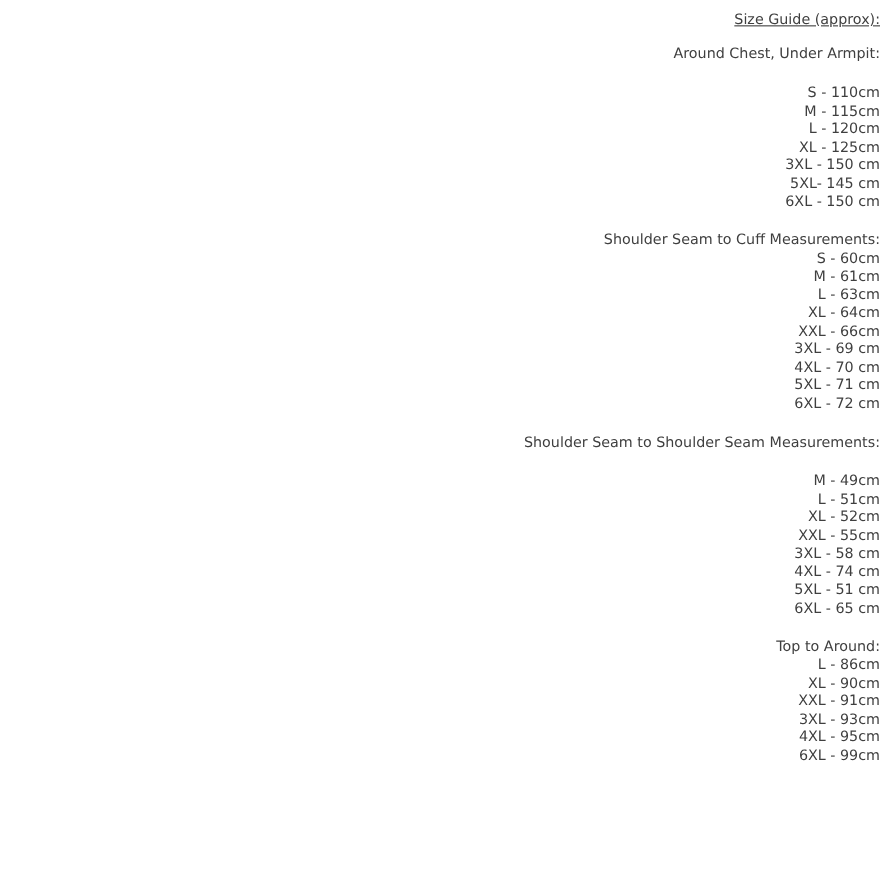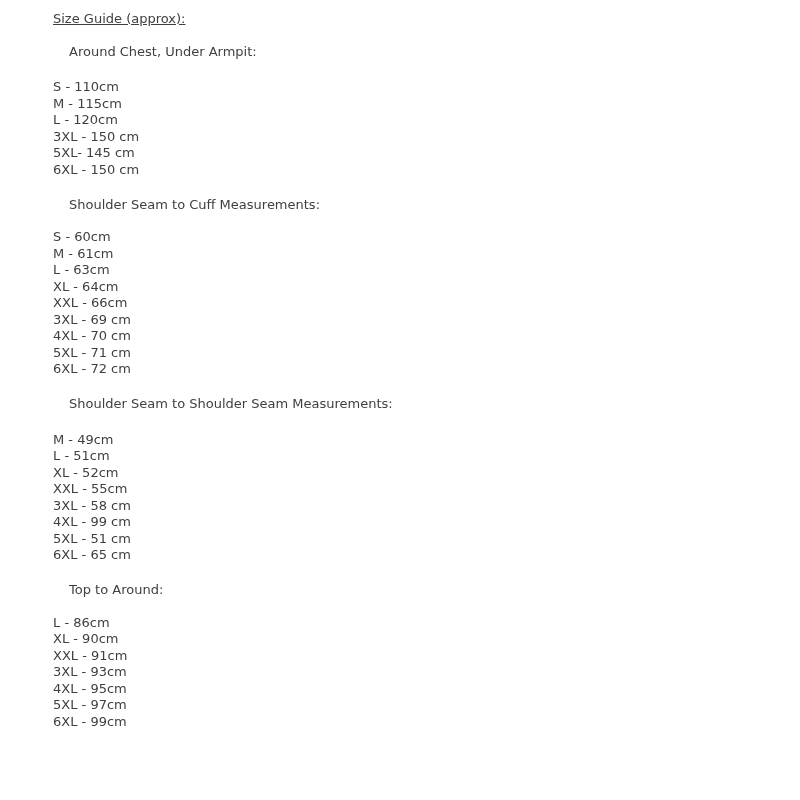--- a/index.html
+++ b/index.html
@@ -14,49 +14,50 @@
     font-family: "DejaVu Sans", "Liberation Sans", sans-serif;
     font-size: 13px;
     line-height: 16.5px;
     color: #3f3f3f;
   }
   .content {
     box-sizing: border-box;
     padding-top: 11px;
     margin-left: 53px;   
     width: 747px;
-    text-align: left;
+    text-align: right;
   }
   p { margin: 0; padding: 0; }
   .title {
     text-decoration: underline;
     margin-bottom: 14px;
   }
   .section {
     margin-top: 18.5px;
   }
   .section:first-child { margin-top: 0; }
-  .section .heading { margin: 16px; }
+  .section .heading { margin: 0; }
   .section.gap-after-heading .heading {
     margin-bottom: 19px;
   }
   .size-line { white-space: pre; }
 </style>
 </head>
 <body style="background: rgb(255, 255, 255); color: rgb(63, 63, 63);">
 
 <div class="content">
   <p class="title">Size Guide (approx):</p>
   <div id="sections">
   <div class="section gap-after-heading">
     <p class="heading">Around Chest, Under Armpit:</p>
     <div class="items">
           <div class="size-line">S - 110cm</div>
           <div class="size-line">M - 115cm</div>
           <div class="size-line">L - 120cm</div>
+          <div class="size-line">XL - 125cm</div>
           <div class="size-line">3XL - 150 cm</div>
           <div class="size-line">5XL- 145 cm</div>
           <div class="size-line">6XL - 150 cm</div>
         </div>
   </div>
 
   <div class="section">
     <p class="heading">Shoulder Seam to Cuff Measurements:</p>
     <div class="items">
           <div class="size-line">S - 60cm</div>
@@ -72,32 +73,31 @@
   </div>
 
   <div class="section gap-after-heading">
     <p class="heading">Shoulder Seam to Shoulder Seam Measurements:</p>
     <div class="items">
           <div class="size-line">M - 49cm</div>
           <div class="size-line">L - 51cm</div>
           <div class="size-line">XL - 52cm</div>
           <div class="size-line">XXL - 55cm</div>
           <div class="size-line">3XL - 58 cm</div>
-          <div class="size-line">4XL - 99 cm</div>
+          <div class="size-line">4XL - 74 cm</div>
           <div class="size-line">5XL - 51 cm</div>
           <div class="size-line">6XL - 65 cm</div>
         </div>
   </div>
 
   <div class="section">
     <p class="heading">Top to Around:</p>
     <div class="items">
           <div class="size-line">L - 86cm</div>
           <div class="size-line">XL - 90cm</div>
           <div class="size-line">XXL - 91cm</div>
           <div class="size-line">3XL - 93cm</div>
           <div class="size-line">4XL - 95cm</div>
-          <div class="size-line">5XL - 97cm</div>
           <div class="size-line">6XL - 99cm</div>
         </div>
   </div>
 </div>
 </div>
 
 </body></html>

